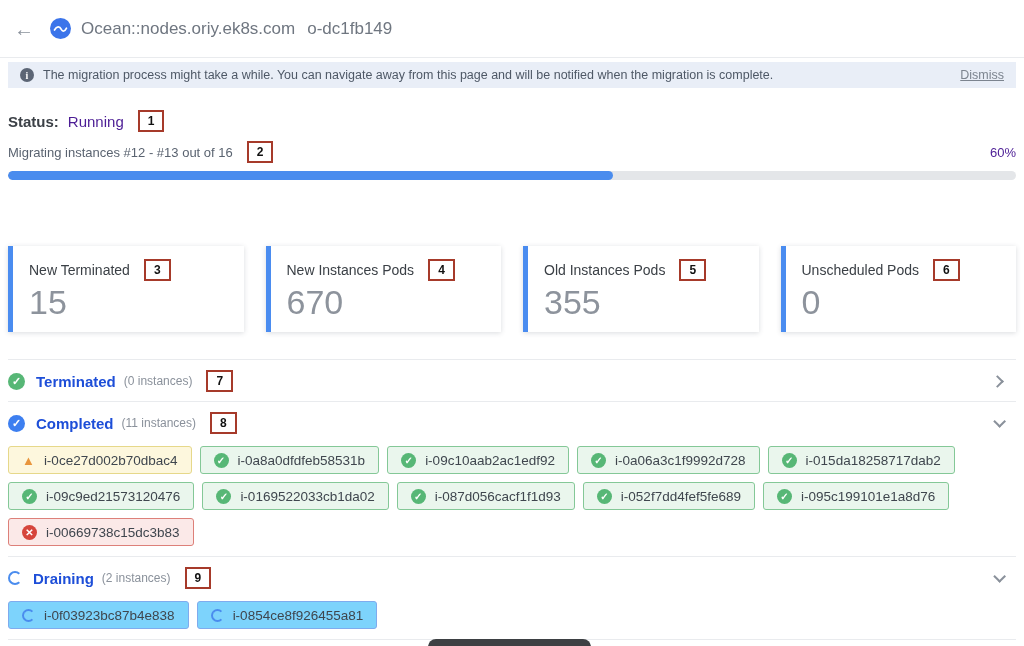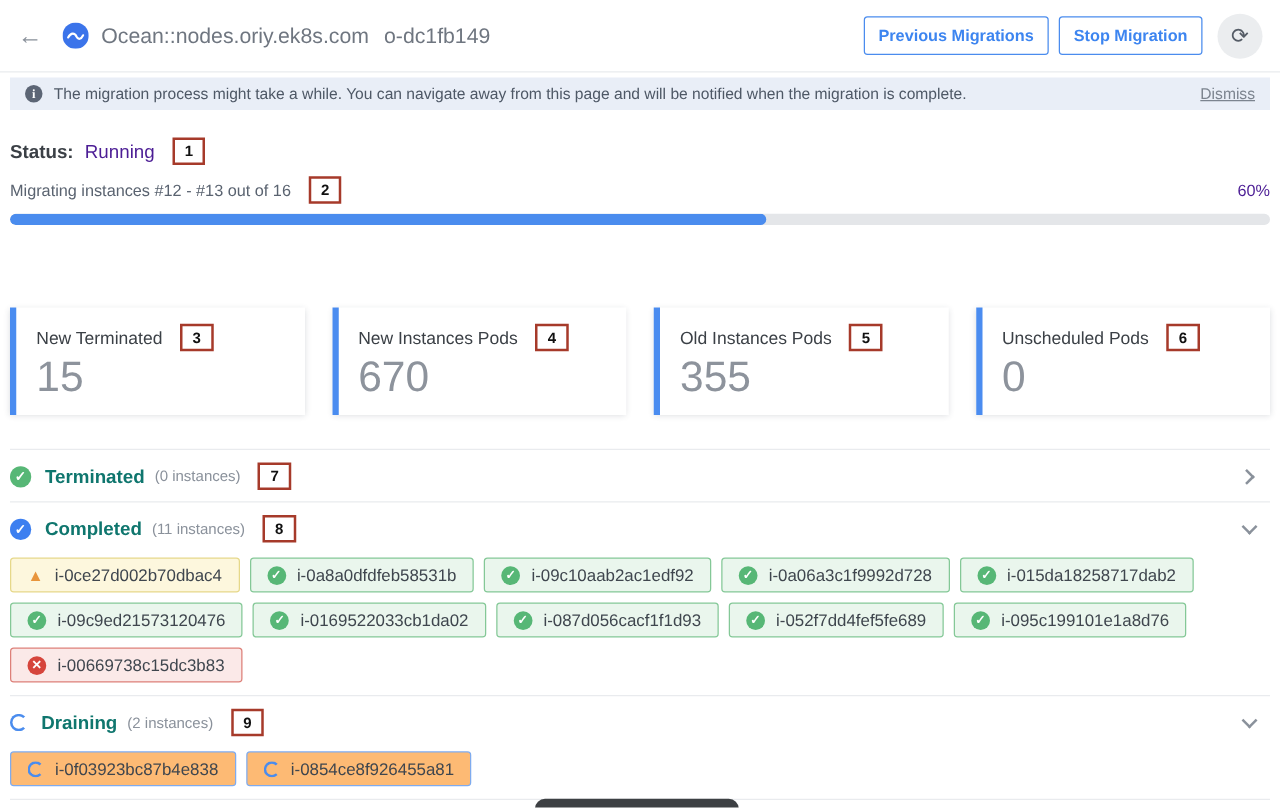--- a/index.html
+++ b/index.html
@@ -49,34 +49,34 @@
   .card { background:#fff; border-left:5px solid #4a8cf0; height:86px; padding:13px 16px;
     box-shadow:0 1px 5px rgba(50,60,80,.18); }
   .card-top { display:flex; align-items:center; }
   .card-lbl { font-size:14px; color:#3b4046; }
   .card-val { font-size:34px; color:#8d939c; margin-top:3px; line-height:1.1; }
 
   
   .sections { margin:27px 8px 0; }
   .section { border-top:1px solid #e9ebee; }
   .sec-head { display:flex; align-items:center; padding:10px 0 9px; cursor:pointer; }
-  .sec-lbl { font-size:15px; font-weight:bold; color:#0f766e; margin-left:11px; }
+  .sec-lbl { font-size:15px; font-weight:bold; color:#1d4ed8; margin-left:11px; }
   .sec-cnt { font-size:12px; color:#8a919b; margin-left:8px; }
   .chev { margin-left:auto; margin-right:14px; width:9px; height:9px;
     border-right:2px solid #8a919b; border-bottom:2px solid #8a919b; }
   .chev-down { transform:rotate(45deg) translateY(-3px); }
   .chev-right { transform:rotate(-45deg); }
 
   .chips { padding:3px 0 10px; display:flex; flex-wrap:wrap; gap:8px; }
   .chip { display:inline-flex; align-items:center; gap:9px; height:28px; padding:0 13px;
     border-radius:3px; font-size:13.5px; border:1px solid transparent; color:#3f464e; }
   .chip-success { background:#eaf6ed; border-color:#84c897; }
   .chip-warning { background:#fdf7dd; border-color:#e6d88a; }
   .chip-error   { background:#fbe9e8; border-color:#dd8079; }
-  .chip-draining{ background:#fdba74; border-color:#7fabee; }
+  .chip-draining{ background:#7dd3fc; border-color:#7fabee; }
 
   
   .dot { width:15px; height:15px; border-radius:50%; color:#fff; font-size:10px; font-weight:bold;
     display:inline-flex; align-items:center; justify-content:center; flex:0 0 auto; }
   .dot-g { background:#57b776; }
   .dot-b { background:#3d7ff0; }
   .dot-r { background:#d6453c; }
   .tri { color:#e8953c; font-size:13px; line-height:1; flex:0 0 auto; }
   .ring { width:13px; height:13px; border-radius:50%; border:2px solid #4a8cee;
     border-right-color:transparent; flex:0 0 auto; }
@@ -94,27 +94,20 @@
   <span class="back">←</span>
   <span class="logo">
     <svg width="21" height="21" viewBox="0 0 21 21">
         <circle cx="10.5" cy="10.5" r="10.5" fill="#3b74ea"></circle>
         <path d="M4.5 12c2.2-4 5.2-4 6.8-.6 1.3 2.6 3.6 2.1 5.2-1.2" stroke="#fff" stroke-width="1.7" fill="none" stroke-linecap="round"></path>
       </svg>
   </span>
   <span class="subtitle">
     <span>Ocean::nodes.oriy.ek8s.com</span><span class="oid">o-dc1fb149</span>
   </span>
-  <span class="hdr-actions">
-    <button class="btn">Previous Migrations</button>
-    <button class="btn">Stop Migration</button>
-    <button class="refresh">
-        <span>⟳</span>
-      </button>
-  </span>
 </div>
 
 <div class="banner">
   <span class="info-ic">i</span>
   <span>The migration process might take a while. You can navigate away from this page and will be notified when the migration is complete.</span>
   <span class="dismiss">Dismiss</span>
 </div>
 
 <div class="status-block">
   <div class="status-row">

